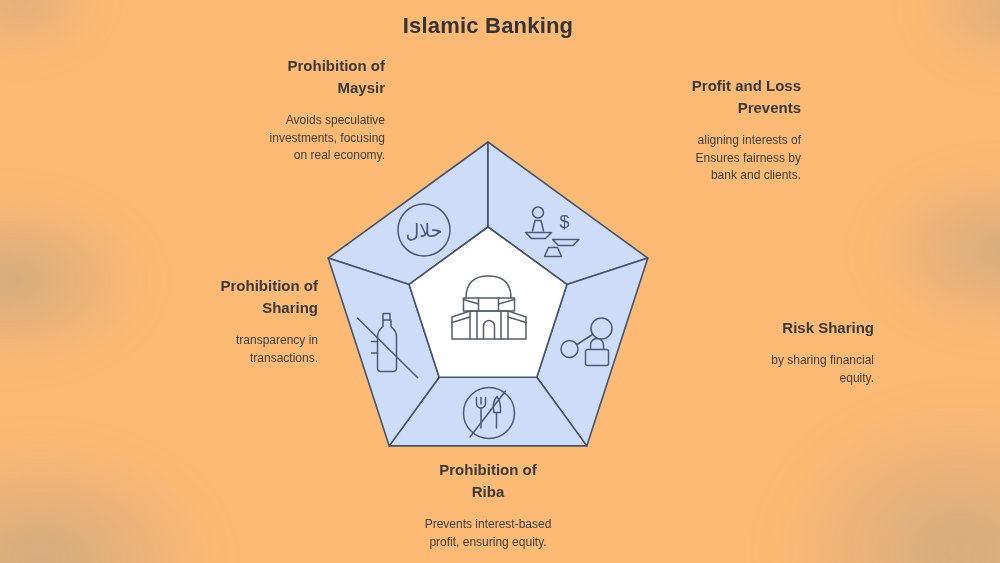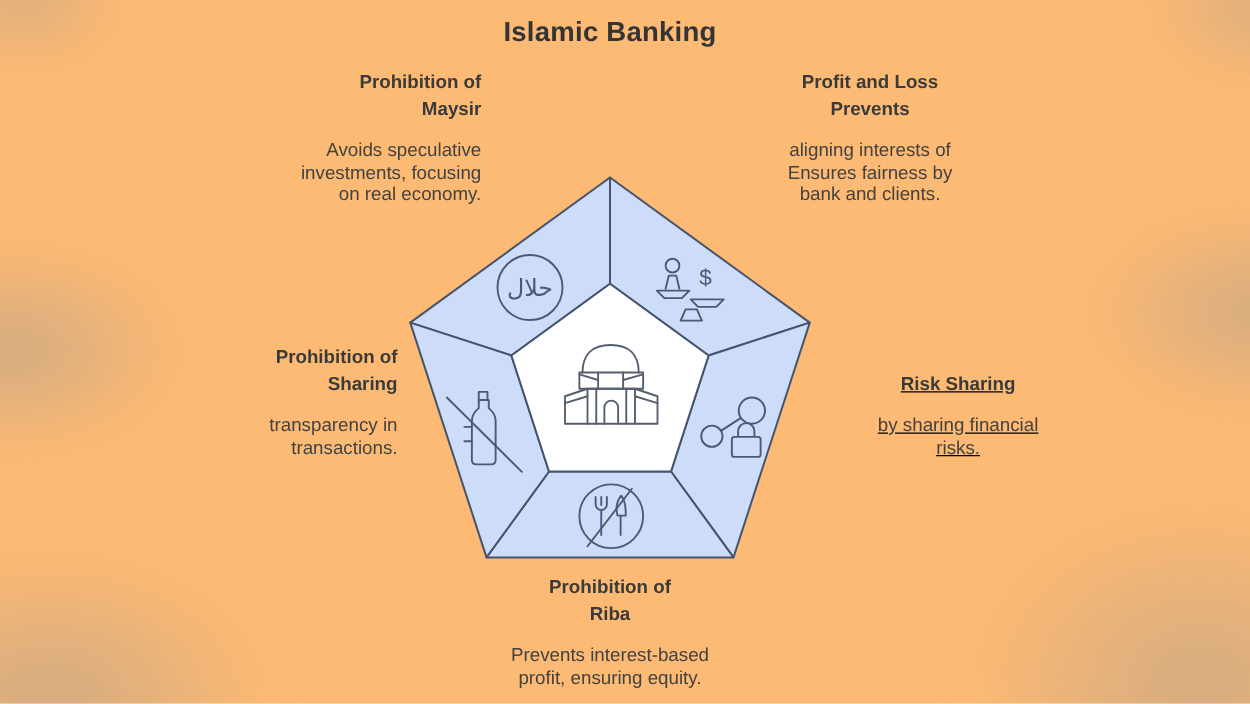--- a/index.html
+++ b/index.html
@@ -15,28 +15,28 @@
   .blob-bottom-right{left:770px;top:400px;width:380px;height:300px;background:radial-gradient(closest-side,rgba(150,150,150,.40),rgba(150,150,150,0));}
   .blob-top-left {left:-60px;top:-55px;width:160px;height:110px;background:radial-gradient(closest-side,rgba(150,150,150,.35),rgba(150,150,150,0));}
   .blob-top-right{left:915px;top:-60px;width:190px;height:130px;background:radial-gradient(closest-side,rgba(150,150,150,.35),rgba(150,150,150,0));}
 
   .title{
     position:absolute;left:0;top:13px;width:976px;text-align:center;
     font-size:22px;font-weight:700;color:#343434;letter-spacing:.2px;
   }
   .section{position:absolute;}
   .section .heading{font-size:15px;font-weight:700;line-height:22px;color:#3a3a3a;}
-  .section .body{margin-top:13px;font-size:15px;line-height:17.5px;color:#424242;}
+  .section .body{margin-top:13px;font-size:12px;line-height:17.5px;color:#424242;}
   .align-right{text-align:right;}
-  .align-left{text-align:center;}
+  .align-left{text-align:right;margin-top:20px;}
   .align-center{text-align:center;}
   .sec-maysir {right:615px;top:55px;width:220px;}
   .sec-profit {left:591px;top:55px;width:210px;}
   .sec-gharar {right:682px;top:275px;width:220px;}
-  .sec-risk   {left:659px;top:297px;width:215px;text-decoration:underline;}
+  .sec-risk   {left:659px;top:297px;width:215px;}
   .sec-riba   {left:377px;top:459px;width:222px;}
 
   svg{position:absolute;left:0;top:0;}
   .seg{fill:var(--segment_fill,#cddcf8);stroke:var(--outline,#46536e);stroke-width:1.6;stroke-linejoin:round;}
   .inner-pent{fill:#ffffff;stroke:var(--outline,#46536e);stroke-width:1.6;stroke-linejoin:round;}
   .ic{fill:none;stroke:var(--icon_stroke,#4b5878);stroke-width:1.5;stroke-linecap:round;stroke-linejoin:round;}
   .ic-fill-bg{fill:var(--segment_fill,#cddcf8);}
   .mosque{stroke:var(--mosque_stroke,#545e6e);}
   .halal-text{fill:var(--icon_stroke,#4b5878);font-size:19px;font-family:"DejaVu Sans",sans-serif;}
   .dollar-text{fill:var(--icon_stroke,#4b5878);font-size:18px;font-family:"Liberation Sans",sans-serif;}
@@ -139,21 +139,21 @@
       <div>bank and clients.</div>
     </div>
   </div>
 
   <div class="section sec-risk align-left">
     <div class="heading">
       <div>Risk Sharing</div>
     </div>
     <div class="body">
       <div>by sharing financial</div>
-      <div>risks.</div>
+      <div>equity.</div>
     </div>
   </div>
 
   <div class="section sec-riba align-center">
     <div class="heading">
       <div>Prohibition of</div>
       <div>Riba</div>
     </div>
     <div class="body">
       <div>Prevents interest-based</div>

